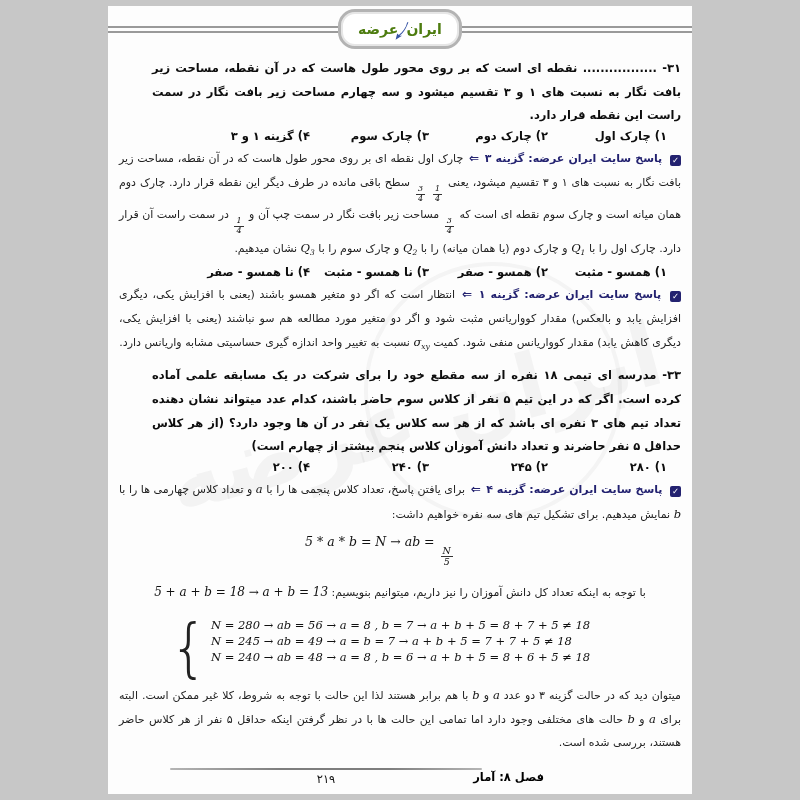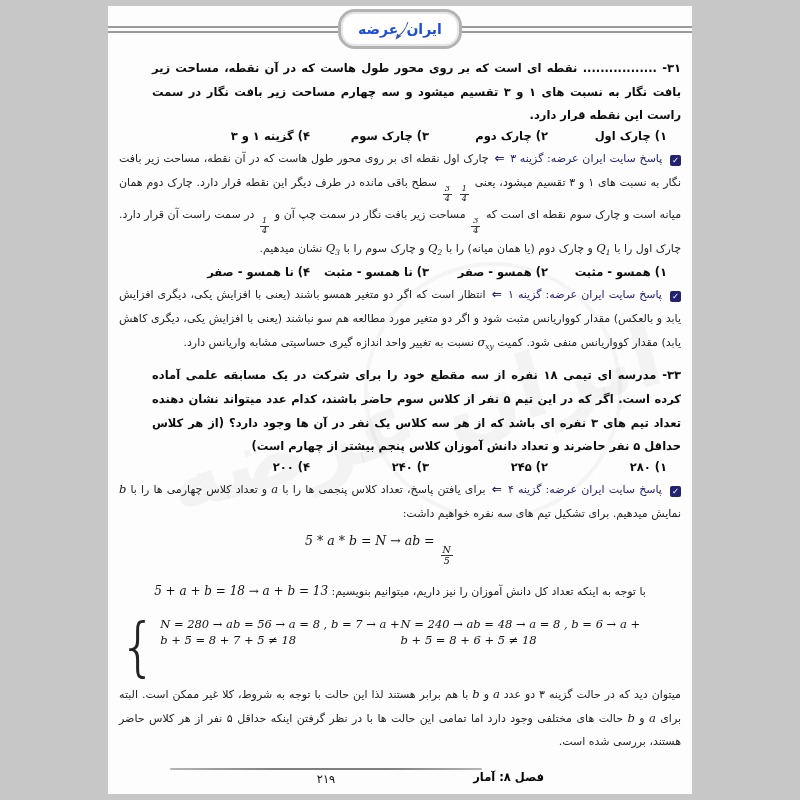--- a/index.html
+++ b/index.html
@@ -14,57 +14,57 @@
     background:#fdfdfd;box-sizing:border-box;overflow:hidden;
   }
   
   .header{display:flex;align-items:center;height:36px;margin-top:5px;}
   .h-rule{flex:1;height:7px;border-top:2px solid #9a9a9a;border-bottom:2px solid #9a9a9a;box-sizing:border-box;}
   .logo{
     position:relative;width:118px;height:34px;border:3px solid #b3b3b3;border-radius:17px;
     background:#fff;box-shadow:inset 0 0 0 2px #e6e6e6;
     display:flex;align-items:center;justify-content:center;direction:rtl;z-index:2;
   }
-  .logo-text{font-size:14px;font-weight:bold;color:#1d4ed8;letter-spacing:-0.5px;}
+  .logo-text{font-size:14px;font-weight:bold;color:#4d7c0f;letter-spacing:-0.5px;}
   .logo svg{margin:4px -4px 0 -4px;}
   
   .watermark{position:absolute;top:250px;left:30px;right:30px;height:340px;pointer-events:none;z-index:0;}
   .wm-ring{position:absolute;top:6px;right:40px;width:250px;height:250px;border:4px solid rgba(70,70,70,0.05);border-radius:50%;transform:rotate(-14deg);}
   .wm-text{position:absolute;top:110px;right:-6px;font-size:88px;font-weight:bold;white-space:nowrap;color:rgba(70,70,70,0.055);transform:rotate(-15deg);}
   
   .content{position:relative;z-index:1;direction:rtl;padding:1px 11px 0;color:#1c1c1c;}
   .q{font-size:11.5px;font-weight:bold;line-height:2.05;text-align:justify;margin-top:9px;color:#0d0d0d;margin-left:33px;}
   .opts{display:flex;font-size:11.5px;font-weight:bold;margin:1px 0 3px;padding-left:72px;padding-right:14px;color:#0d0d0d;}
   .opt{flex:1;white-space:nowrap;}
   .ans{font-size:11px;line-height:2.1;text-align:justify;margin:2px 0 4px;color:#222;}
   .badge{
     display:inline-block;width:11px;height:11px;background:#232270;color:#fff;
     font-size:8.5px;line-height:11px;text-align:center;border-radius:2px;
     margin-left:4px;vertical-align:-1px;
   }
-  .lead{color:#232270;font-weight:normal;}
+  .lead{color:#232270;font-weight:bold;}
   .arrow{color:#232270;font-weight:bold;font-size:12px;margin:0 2px;}
   .frac{
     display:inline-flex;flex-direction:column;align-items:center;direction:ltr;
     font-family:"DejaVu Serif","Liberation Serif",serif;font-style:italic;
     font-size:8px;line-height:1.1;vertical-align:-5px;margin:0 2px;color:#111;
   }
   .frac .num{border-bottom:1px solid #333;padding:0 2px;}
   .frac .den{padding:0 2px;}
   .mvar{font-family:"DejaVu Serif","Liberation Serif",serif;font-style:italic;font-size:11.5px;unicode-bidi:embed;color:#111;}
   .mvar sub{font-size:7.5px;}
   
   .eq{direction:ltr;text-align:center;font-family:"DejaVu Serif","Liberation Serif",serif;font-style:italic;font-size:12.5px;margin:8px 40px 2px 0;color:#111;}
   .eq .frac{font-size:9.5px;vertical-align:-8px;}
   .eq2{text-align:center;font-size:11px;margin:13px 0;line-height:1.9;color:#1c1c1c;}
   .eq2 .math-inline{font-family:"DejaVu Serif","Liberation Serif",serif;font-style:italic;font-size:12px;unicode-bidi:embed;color:#111;}
   .system{direction:ltr;display:flex;justify-content:center;margin:3px 40px 6px 0;
     font-family:"DejaVu Serif","Liberation Serif",serif;font-style:italic;font-size:11.5px;color:#111;}
   .brace{font-family:"DejaVu Sans",sans-serif;font-style:normal;font-weight:200;font-size:60px;line-height:1;transform:scaleY(1.08);align-self:center;margin-right:3px;color:#222;}
-  .sys-lines{display:flex;flex-direction:row;line-height:1.42;text-align:left;}
+  .sys-lines{display:flex;flex-direction:column;line-height:1.42;text-align:left;}
   
   .footer{position:absolute;left:0;bottom:8px;width:100%;z-index:1;}
   .f-rule{width:312px;margin-left:62px;height:2px;background:linear-gradient(to right,#b5b5b5,#7e7e7e 35%,#7e7e7e 70%,#b5b5b5);border-radius:1px;}
   .f-num{width:312px;margin-left:62px;text-align:center;font-size:11.5px;margin-top:2px;color:#111;}
   .f-chapter{position:absolute;right:148px;top:2px;font-weight:bold;font-size:11.5px;color:#000;direction:rtl;}
 </style>
 </head>
 <body>
 
 <div class="canvas">
@@ -174,20 +174,21 @@
 
       <div class="eq2">
         <span>با توجه به اینکه تعداد کل دانش آموزان را نیز داریم، میتوانیم بنویسیم:</span>
         <span class="math-inline" dir="ltr">5 + a + b = 18 → a + b = 13</span>
       </div>
 
       <div class="system">
         <span class="brace">{</span>
         <span class="sys-lines">
           <span class="sys-line">N = 280 → ab = 56 → a = 8 , b = 7 → a + b + 5 = 8 + 7 + 5 ≠ 18</span>
+          <span class="sys-line">N = 245 → ab = 49 → a = b = 7 → a + b + 5 = 7 + 7 + 5 ≠ 18</span>
           <span class="sys-line">N = 240 → ab = 48 → a = 8 , b = 6 → a + b + 5 = 8 + 6 + 5 ≠ 18</span>
         </span>
       </div>
 
       <div class="ans">
         <span>میتوان دید که در حالت گزینه ۳ دو عدد</span>
         <span class="mvar" dir="ltr">a</span>
         <span>و</span>
         <span class="mvar" dir="ltr">b</span>
         <span>با هم برابر هستند لذا این حالت با توجه به شروط، کلا غیر ممکن است. البته برای</span>

